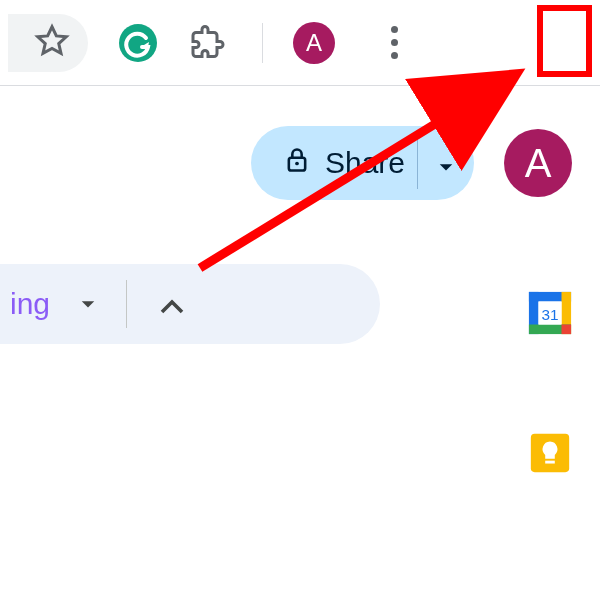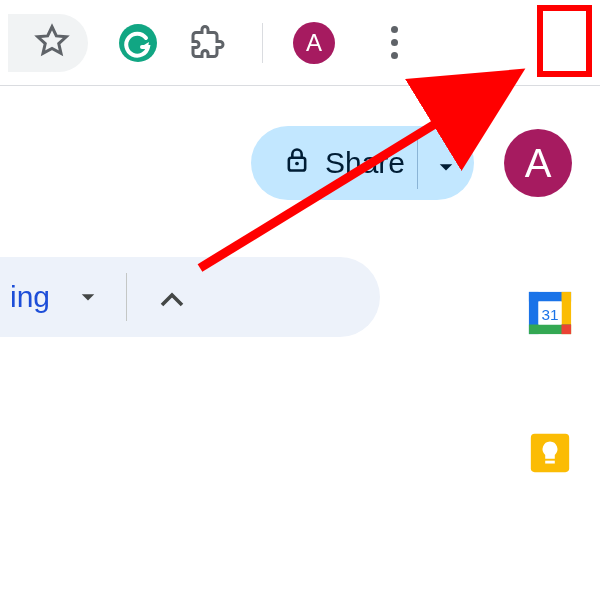--- a/index.html
+++ b/index.html
@@ -122,22 +122,22 @@
     .doc-side {
       width: 100px; padding-top: 50px;
       display: flex; flex-direction: column; align-items: center; gap: 90px; text-align: right;
     }
     .tool-pill {
       height: 80px;
       background: #edf2fa;
       border-radius: 0 40px 40px 0;
       width: 380px;
       display: flex; align-items: center;
-      margin-top: 17px;
-      color: #1d4ed8;
+      margin-top: 24px;
+      color: #8b5cf6;
       font-size: 30px;
     }
     .tool-seg {
       display: flex; align-items: center; gap: 30px;
       padding: 0 30px 0 0;
       height: 100%;
     }
     .tool-seg-text { padding-left: 10px; }
     .tool-sep {
       width: 1px; height: 48px; background: #c4c7c5;

